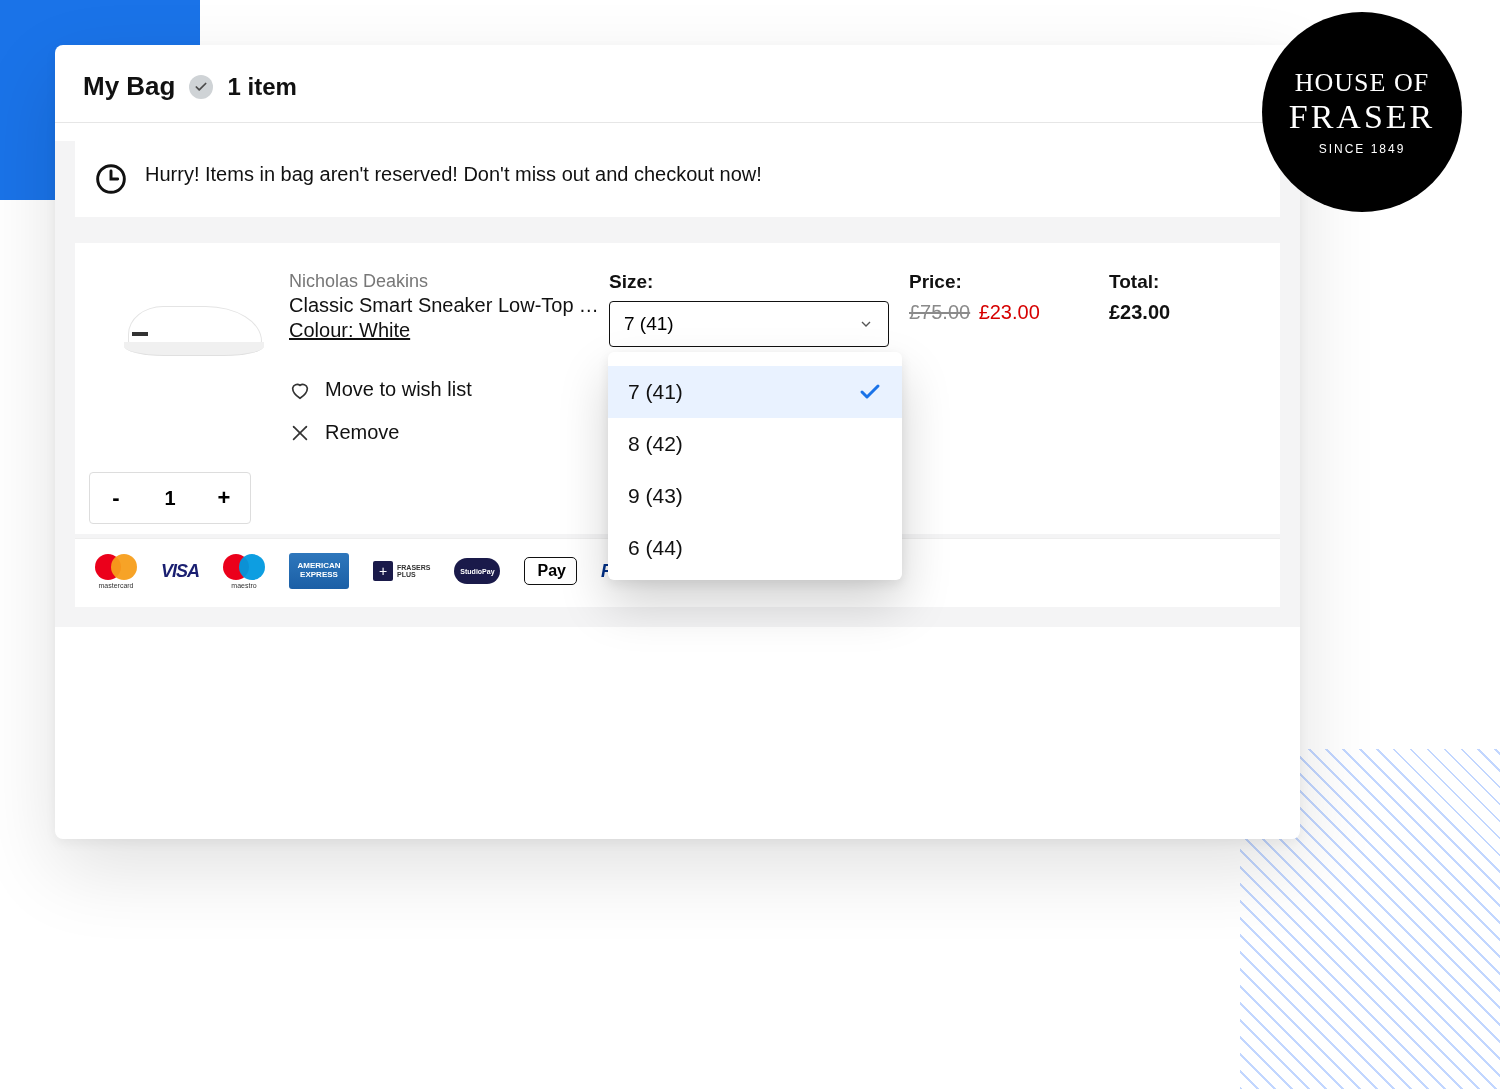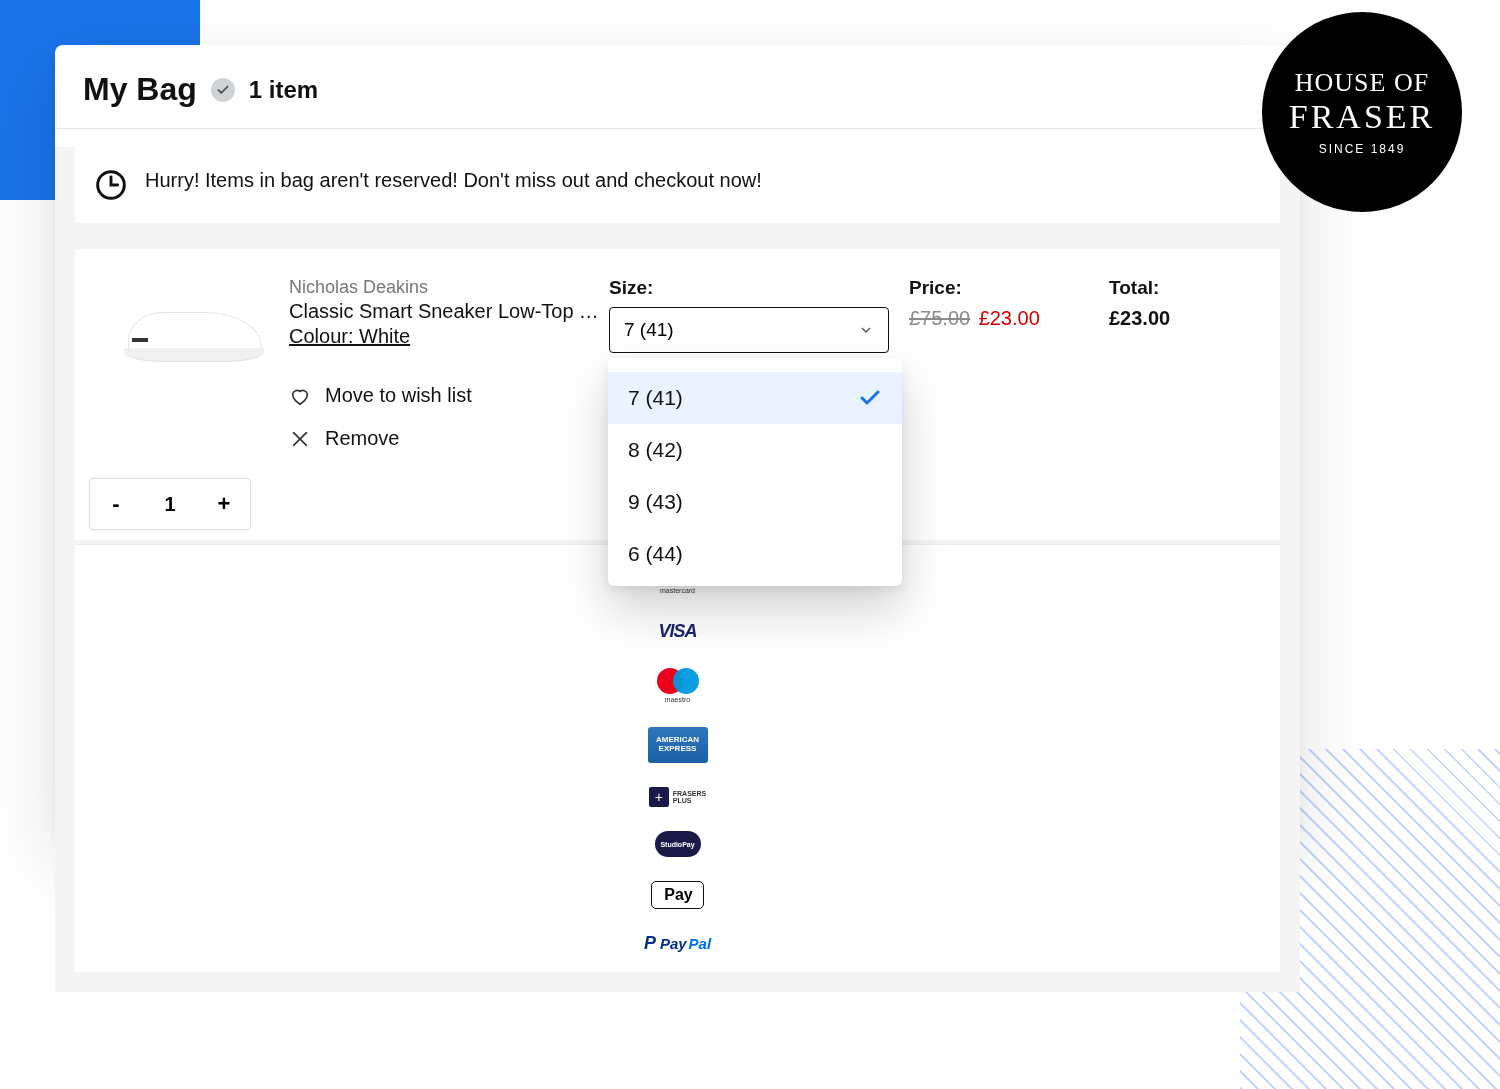--- a/index.html
+++ b/index.html
@@ -63,21 +63,21 @@
     .logo-circle .l2 { font-size: 34px; font-weight: 400; letter-spacing: 3px; }
     .logo-circle .l3 { font-size: 12px; margin-top: 6px; letter-spacing: 2px; font-family: Arial, sans-serif; }
 
     .header {
       display: flex;
       align-items: center;
       gap: 14px;
       padding: 26px 28px 20px;
       border-bottom: 1px solid #e6e6e6;
     }
-    .header-title { font-size: 32px; font-weight: 700; color: #111; }
+    .header-title { font-size: 26px; font-weight: 700; color: #111; }
     .check-badge {
       width: 24px; height: 24px; border-radius: 50%;
       background: #cfd3d6; display: flex; align-items: center; justify-content: center;
     }
     .check-badge svg { width: 14px; height: 14px; }
     .item-count { font-size: 24px; font-weight: 700; color: #111; }
 
     .content { background: #f4f4f5; padding: 0 20px 20px; }
 
     .banner {
@@ -184,21 +184,20 @@
     .qty-val { font-size: 20px; font-weight: 600; }
 
     .pay-row {
       display: flex;
       align-items: center;
       gap: 24px;
       padding: 14px 20px 18px;
       margin-top: 4px;
       background: #fff;
       border-top: 1px solid #eee;
-      flex-direction: column;
     }
     .pay-badge { height: 26px; display: flex; align-items: center; justify-content: center; font-size: 10px; font-weight: 700; }
 
     .mastercard { display:flex; flex-direction:column; align-items:center; gap:2px; }
     .mastercard .circles { position: relative; width: 42px; height: 26px; }
     .mastercard .c1 { position:absolute; left:0; top:0; width:26px; height:26px; border-radius:50%; background:#eb001b; }
     .mastercard .c2 { position:absolute; right:0; top:0; width:26px; height:26px; border-radius:50%; background:#f79e1b; opacity:.95; }
     .mastercard .lbl { font-size:7px; color:#333; }
 
     .visa { color:#1a1f71; font-size:18px; font-style:italic; font-weight:800; letter-spacing:-1px; }

